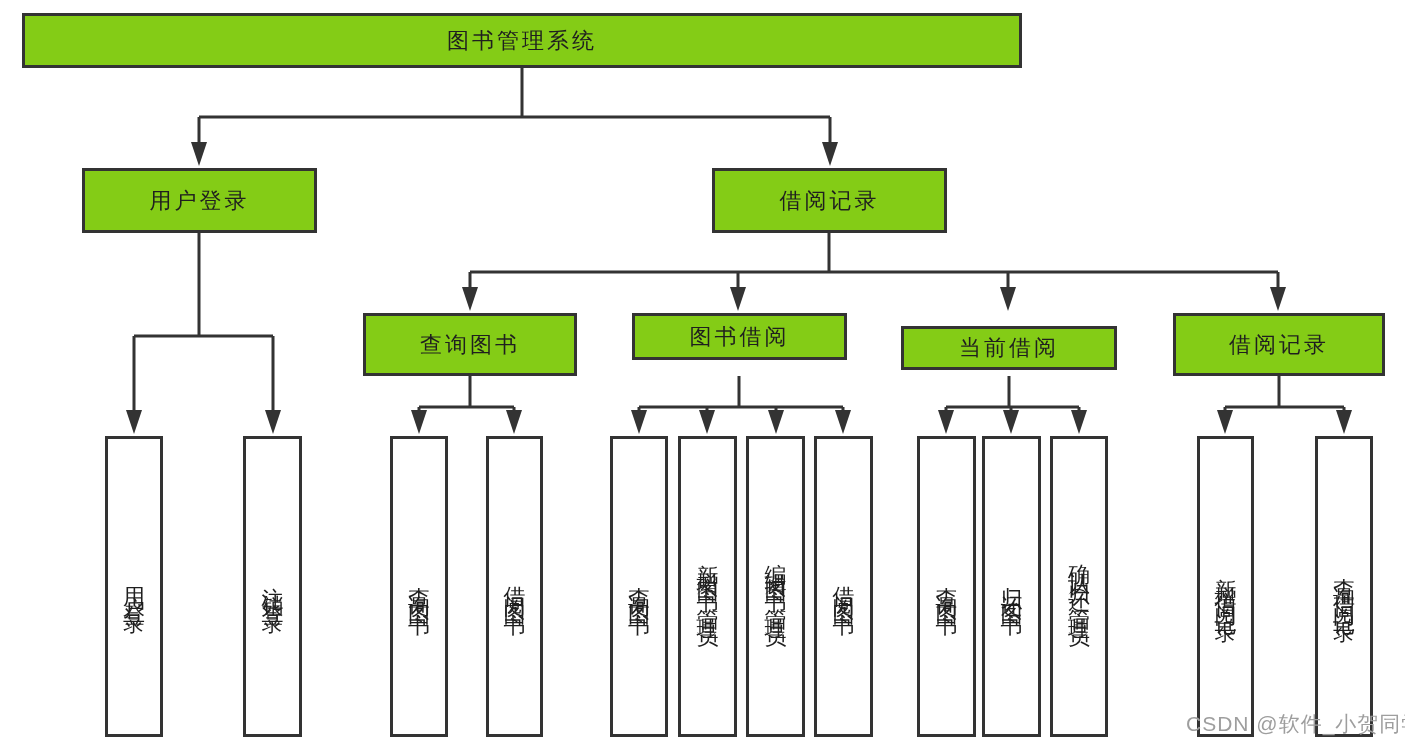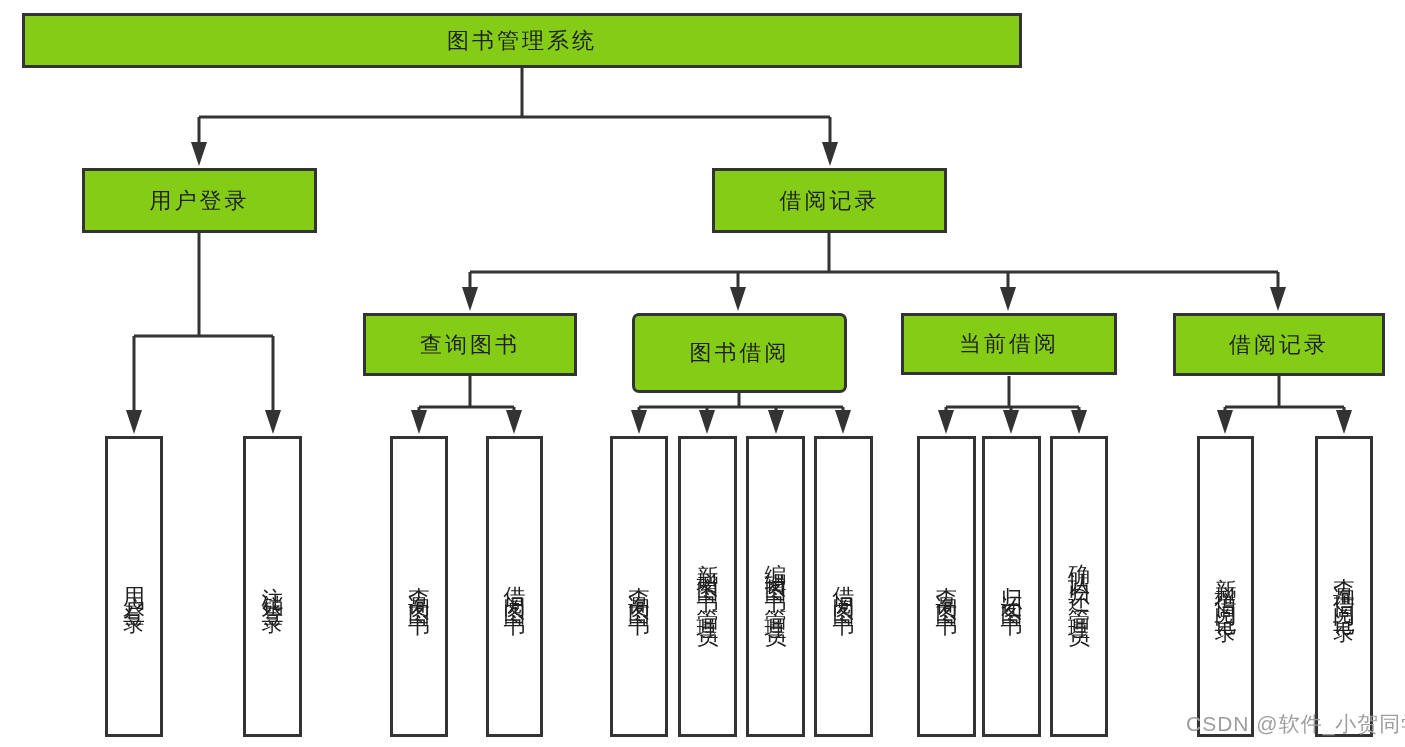--- a/index.html
+++ b/index.html
@@ -104,22 +104,22 @@
       <polygon points="1336,410 1352,410 1344,434"></polygon>
     </g>
   </svg>
 
   <div class="hbox" style="left:22px; top:13px; width:1000px; height:55px;">图书管理系统</div>
 
   <div class="hbox" style="left:82px; top:168px; width:235px; height:65px;">用户登录</div>
   <div class="hbox" style="left:712px; top:168px; width:235px; height:65px;">借阅记录</div>
 
   <div class="hbox" style="left:363px; top:313px; width:214px; height:63px;">查询图书</div>
-  <div class="hbox" style="left:632px; top:313px; width:215px; height:80px;border-radius:7px;">图书借阅</div>
-  <div class="hbox" style="left:901px; top:313px; width:216px; height:62px;">当前借阅</div>
+  <div class="hbox" style="left:632px; top:313px; width:215px; height:47px;">图书借阅</div>
+  <div class="hbox" style="left:901px; top:326px; width:216px; height:44px;">当前借阅</div>
   <div class="hbox" style="left:1173px; top:313px; width:212px; height:63px;">借阅记录</div>
 
   <div class="vbox" style="left:105px; width:58px;">
     <span class="vtext">用户登录</span>
   </div>
   <div class="vbox" style="left:243px; width:59px;">
     <span class="vtext">注销登录</span>
   </div>
 
   <div class="vbox" style="left:390px; width:58px;">

